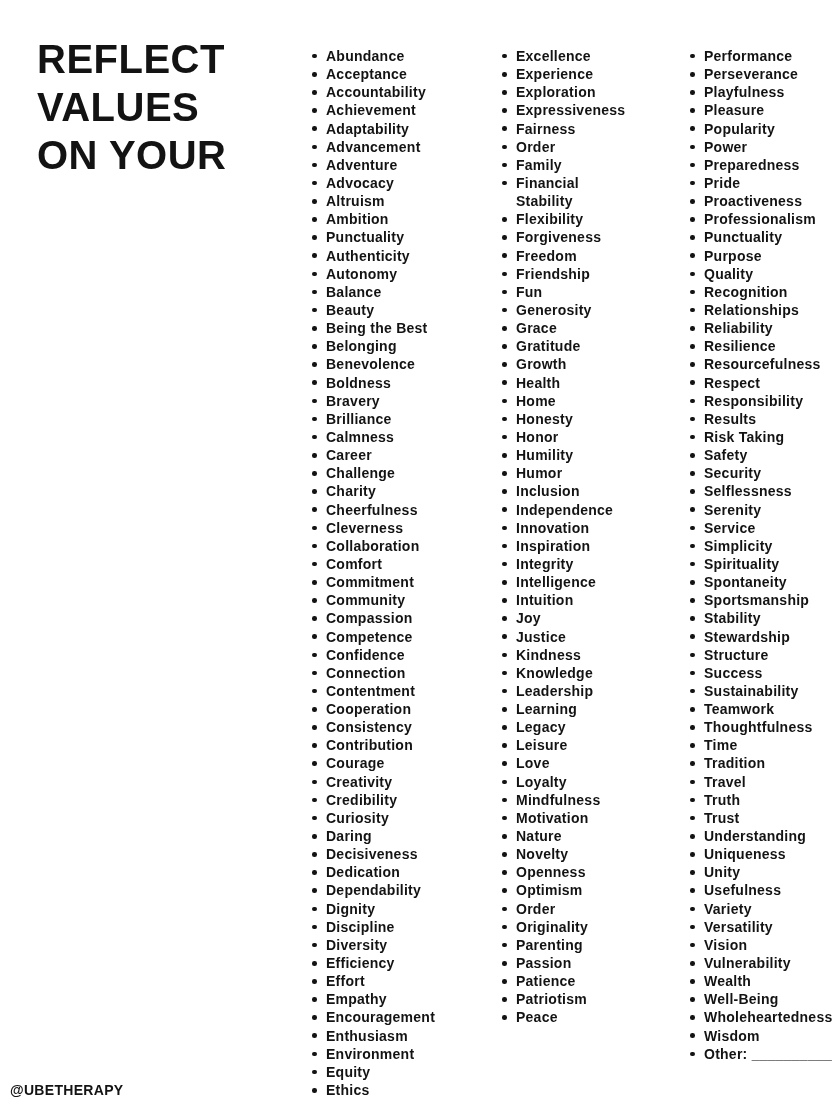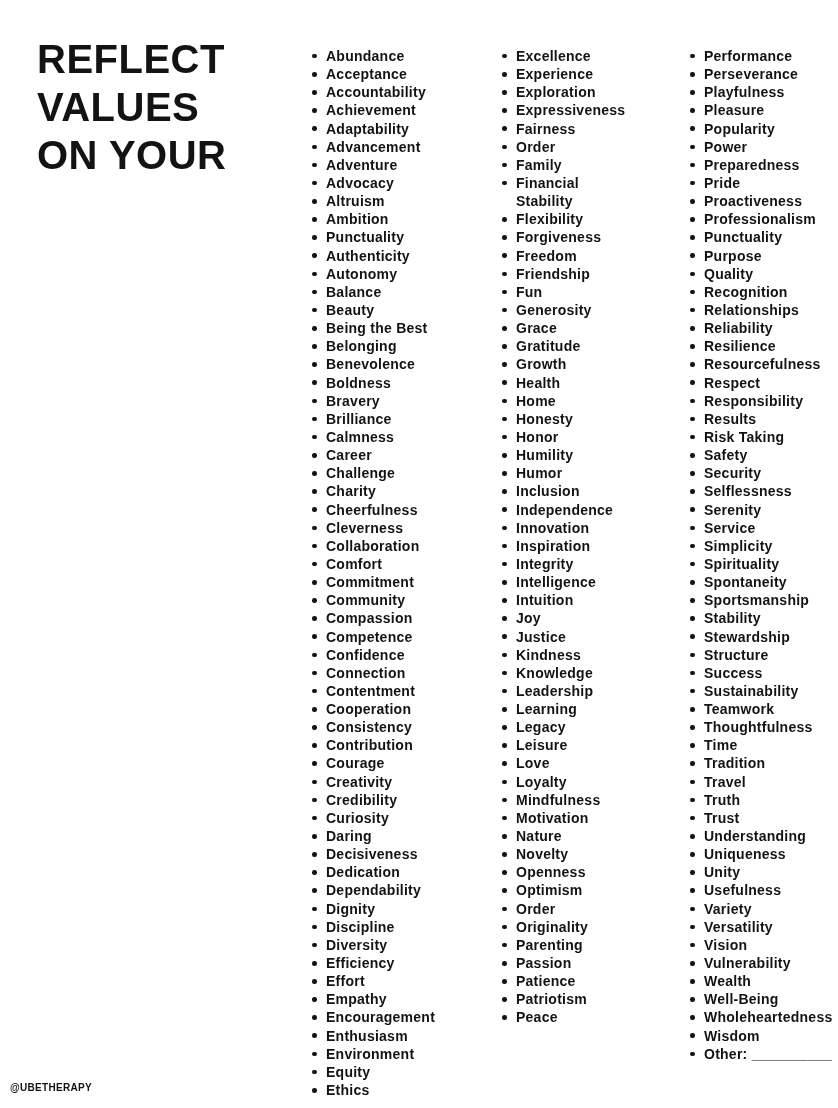--- a/index.html
+++ b/index.html
@@ -52,21 +52,21 @@
     top: 6.9px;
     width: 4.6px;
     height: 4.6px;
     border-radius: 50%;
     background: #131313;
   }
   .footer {
     position: absolute;
     left: 10px;
     top: 1082px;
-    font-size: 10px;
+    font-size: 14px;
     font-weight: 800;
     letter-spacing: 0.3px;
     color: #131313;
   }
 </style>
 </head>
 <body>
 
 <div class="page">
   <h1 class="title">

